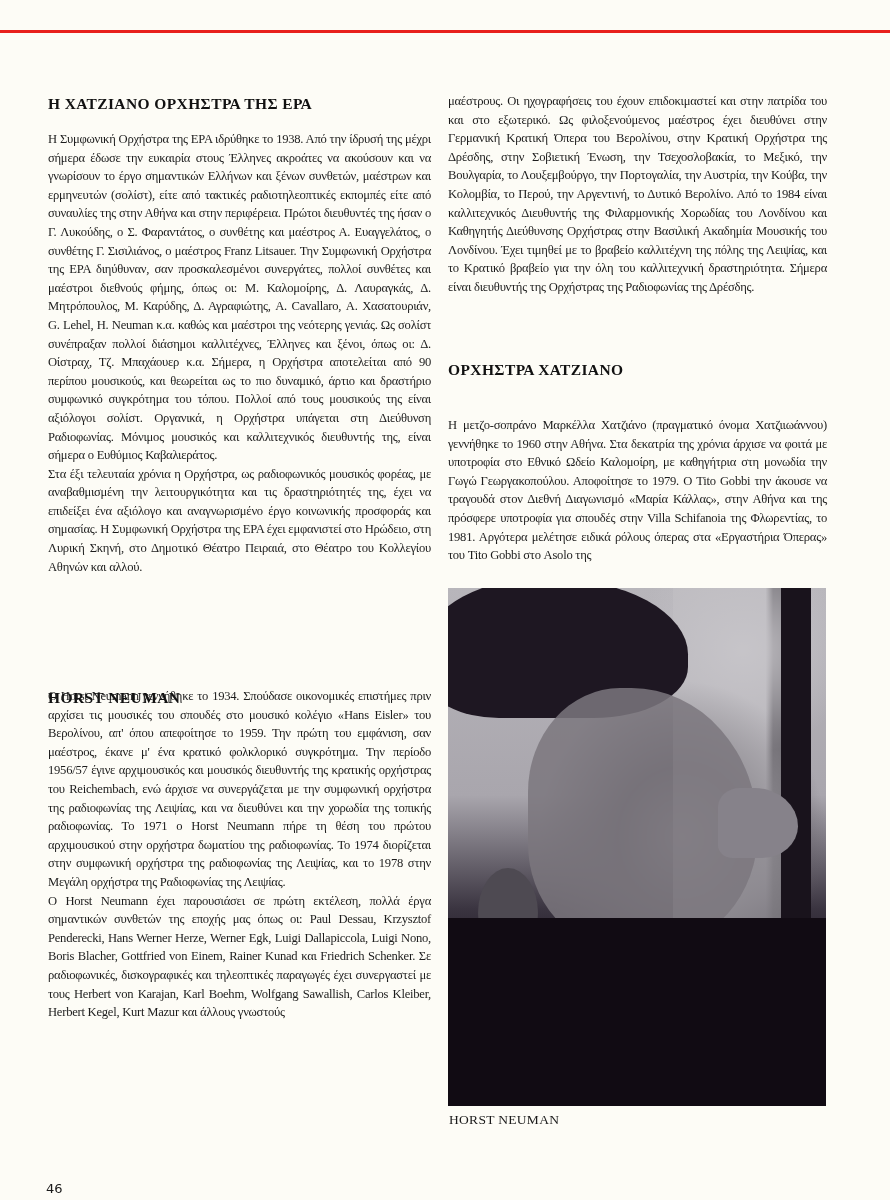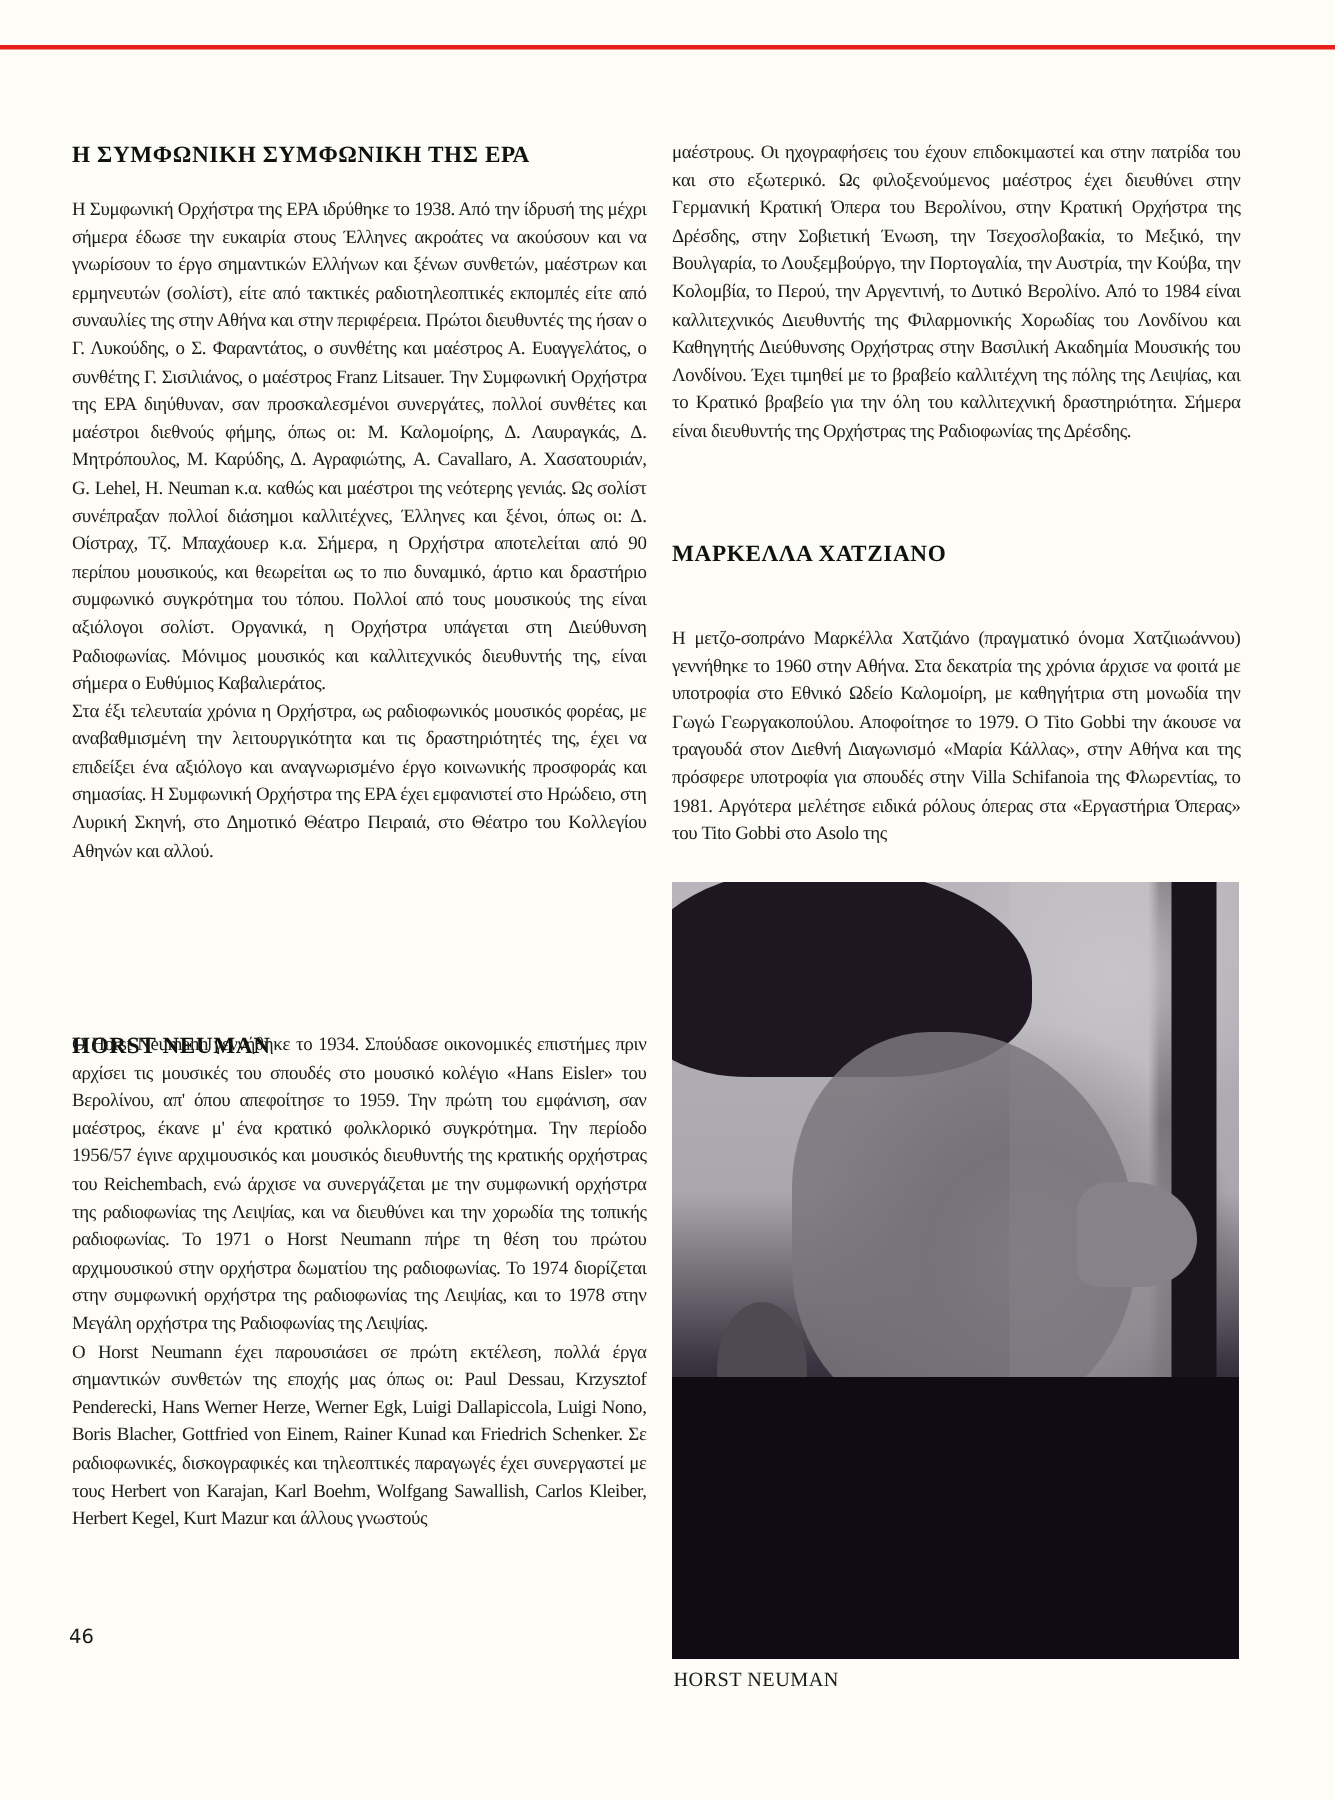--- a/index.html
+++ b/index.html
@@ -40,49 +40,49 @@
   .photo .nose { position: absolute; left: 270px; top: 200px; width: 80px; height: 70px; background: #86828a; border-radius: 30% 60% 50% 20%; }
   .photo .ear { position: absolute; left: 30px; top: 280px; width: 60px; height: 90px; background: #4e4a52; border-radius: 50%; }
   .photo .shadow { position: absolute; left: 0; top: 330px; width: 378px; height: 190px; background: #110b13; }
   .photo .backdrop { position: absolute; left: 225px; top: 0; width: 110px; height: 340px; background: #c4c2c6; opacity: 0.5; }
   .photo .pillar { position: absolute; left: 333px; top: 0; width: 30px; height: 330px; background: #19131c; }
   .caption {
     position: absolute; left: 449px; top: 1112px;
     font-family: "Liberation Serif", serif; font-size: 13.5px; letter-spacing: 0.3px; color: #1a1a1a;
   }
   .page-number {
-    position: absolute; left: 46px; top: 1084px;
+    position: absolute; left: 46px; top: 1181px;
     font-family: "DejaVu Sans", sans-serif; font-size: 13px; color: #1a1a1a;
   }
 </style>
 </head>
 <body>
 
 <div class="red-rule"></div>
 
 <div class="col col-left">
-  <h2 class="heading" style="top:95px">Η ΣΥΜΦΩΝΙΚΗ ΣΥΜΦΩΝΙΚΗ ΤΗΣ ΕΡΑ</h2>
+  <h2 class="heading" style="top:95px">Η ΧΑΤΖΙΑΝΟ ΟΡΧΗΣΤΡΑ ΤΗΣ ΕΡΑ</h2>
   <div class="body-text" style="top:130px">
     <p>Η Συμφωνική Ορχήστρα της ΕΡΑ ιδρύθηκε το 1938. Από την ίδρυσή της μέχρι σήμερα έδωσε την ευκαιρία στους Έλληνες ακροάτες να ακούσουν και να γνωρίσουν το έργο σημαντικών Ελλήνων και ξένων συνθετών, μαέστρων και ερμηνευτών (σολίστ), είτε από τακτικές ραδιοτηλεοπτικές εκπομπές είτε από συναυλίες της στην Αθήνα και στην περιφέρεια. Πρώτοι διευθυντές της ήσαν ο Γ. Λυκούδης, ο Σ. Φαραντάτος, ο συνθέτης και μαέστρος Α. Ευαγγελάτος, ο συνθέτης Γ. Σισιλιάνος, ο μαέστρος Franz Litsauer. Την Συμφωνική Ορχήστρα της ΕΡΑ διηύθυναν, σαν προσκαλεσμένοι συνεργάτες, πολλοί συνθέτες και μαέστροι διεθνούς φήμης, όπως οι: Μ. Καλομοίρης, Δ. Λαυραγκάς, Δ. Μητρόπουλος, Μ. Καρύδης, Δ. Αγραφιώτης, A. Cavallaro, Α. Χασατουριάν, G. Lehel, H. Neuman κ.α. καθώς και μαέστροι της νεότερης γενιάς. Ως σολίστ συνέπραξαν πολλοί διάσημοι καλλιτέχνες, Έλληνες και ξένοι, όπως οι: Δ. Οίστραχ, Τζ. Μπαχάουερ κ.α. Σήμερα, η Ορχήστρα αποτελείται από 90 περίπου μουσικούς, και θεωρείται ως το πιο δυναμικό, άρτιο και δραστήριο συμφωνικό συγκρότημα του τόπου. Πολλοί από τους μουσικούς της είναι αξιόλογοι σολίστ. Οργανικά, η Ορχήστρα υπάγεται στη Διεύθυνση Ραδιοφωνίας. Μόνιμος μουσικός και καλλιτεχνικός διευθυντής της, είναι σήμερα ο Ευθύμιος Καβαλιεράτος.</p>
     <p>Στα έξι τελευταία χρόνια η Ορχήστρα, ως ραδιοφωνικός μουσικός φορέας, με αναβαθμισμένη την λειτουργικότητα και τις δραστηριότητές της, έχει να επιδείξει ένα αξιόλογο και αναγνωρισμένο έργο κοινωνικής προσφοράς και σημασίας. Η Συμφωνική Ορχήστρα της ΕΡΑ έχει εμφανιστεί στο Ηρώδειο, στη Λυρική Σκηνή, στο Δημοτικό Θέατρο Πειραιά, στο Θέατρο του Κολλεγίου Αθηνών και αλλού.</p>
   </div>
 
   <h2 class="heading" style="top:689px">HORST NEUMAN</h2>
   <div class="body-text" style="top:687px">
     <p>O Horst Neumann γεννήθηκε το 1934. Σπούδασε οικονομικές επιστήμες πριν αρχίσει τις μουσικές του σπουδές στο μουσικό κολέγιο «Hans Eisler» του Βερολίνου, απ' όπου απεφοίτησε το 1959. Την πρώτη του εμφάνιση, σαν μαέστρος, έκανε μ' ένα κρατικό φολκλορικό συγκρότημα. Την περίοδο 1956/57 έγινε αρχιμουσικός και μουσικός διευθυντής της κρατικής ορχήστρας του Reichembach, ενώ άρχισε να συνεργάζεται με την συμφωνική ορχήστρα της ραδιοφωνίας της Λειψίας, και να διευθύνει και την χορωδία της τοπικής ραδιοφωνίας. Το 1971 ο Horst Neumann πήρε τη θέση του πρώτου αρχιμουσικού στην ορχήστρα δωματίου της ραδιοφωνίας. Το 1974 διορίζεται στην συμφωνική ορχήστρα της ραδιοφωνίας της Λειψίας, και το 1978 στην Μεγάλη ορχήστρα της Ραδιοφωνίας της Λειψίας.</p>
     <p>O Horst Neumann έχει παρουσιάσει σε πρώτη εκτέλεση, πολλά έργα σημαντικών συνθετών της εποχής μας όπως οι: Paul Dessau, Krzysztof Penderecki, Hans Werner Herze, Werner Egk, Luigi Dallapiccola, Luigi Nono, Boris Blacher, Gottfried von Einem, Rainer Kunad και Friedrich Schenker. Σε ραδιοφωνικές, δισκογραφικές και τηλεοπτικές παραγωγές έχει συνεργαστεί με τους Herbert von Karajan, Karl Boehm, Wolfgang Sawallish, Carlos Kleiber, Herbert Kegel, Kurt Mazur και άλλους γνωστούς</p>
   </div>
 </div>
 
 <div class="col col-right">
   <div class="body-text" style="top:92px">
     <p>μαέστρους. Οι ηχογραφήσεις του έχουν επιδοκιμαστεί και στην πατρίδα του και στο εξωτερικό. Ως φιλοξενούμενος μαέστρος έχει διευθύνει στην Γερμανική Κρατική Όπερα του Βερολίνου, στην Κρατική Ορχήστρα της Δρέσδης, στην Σοβιετική Ένωση, την Τσεχοσλοβακία, το Μεξικό, την Βουλγαρία, το Λουξεμβούργο, την Πορτογαλία, την Αυστρία, την Κούβα, την Κολομβία, το Περού, την Αργεντινή, το Δυτικό Βερολίνο. Από το 1984 είναι καλλιτεχνικός Διευθυντής της Φιλαρμονικής Χορωδίας του Λονδίνου και Καθηγητής Διεύθυνσης Ορχήστρας στην Βασιλική Ακαδημία Μουσικής του Λονδίνου. Έχει τιμηθεί με το βραβείο καλλιτέχνη της πόλης της Λειψίας, και το Κρατικό βραβείο για την όλη του καλλιτεχνική δραστηριότητα. Σήμερα είναι διευθυντής της Ορχήστρας της Ραδιοφωνίας της Δρέσδης.</p>
   </div>
 
-  <h2 class="heading" style="top:361px">ΜΑΡΚΕΛΛΑ ΧΑΤΖΙΑΝΟ</h2>
+  <h2 class="heading" style="top:361px">ΟΡΧΗΣΤΡΑ ΧΑΤΖΙΑΝΟ</h2>
   <div class="body-text" style="top:416px">
     <p>Η μετζο-σοπράνο Μαρκέλλα Χατζιάνο (πραγματικό όνομα Χατζιιωάννου) γεννήθηκε το 1960 στην Αθήνα. Στα δεκατρία της χρόνια άρχισε να φοιτά με υποτροφία στο Εθνικό Ωδείο Καλομοίρη, με καθηγήτρια στη μονωδία την Γωγώ Γεωργακοπούλου. Αποφοίτησε το 1979. Ο Tito Gobbi την άκουσε να τραγουδά στον Διεθνή Διαγωνισμό «Μαρία Κάλλας», στην Αθήνα και της πρόσφερε υποτροφία για σπουδές στην Villa Schifanoia της Φλωρεντίας, το 1981. Αργότερα μελέτησε ειδικά ρόλους όπερας στα «Εργαστήρια Όπερας» του Tito Gobbi στο Asolo της</p>
   </div>
 </div>
 
 <div class="photo" title="Black and white profile portrait of a man">
   <div class="backdrop"></div>
   <div class="pillar"></div>
   <div class="hair"></div>
   <div class="face"></div>

